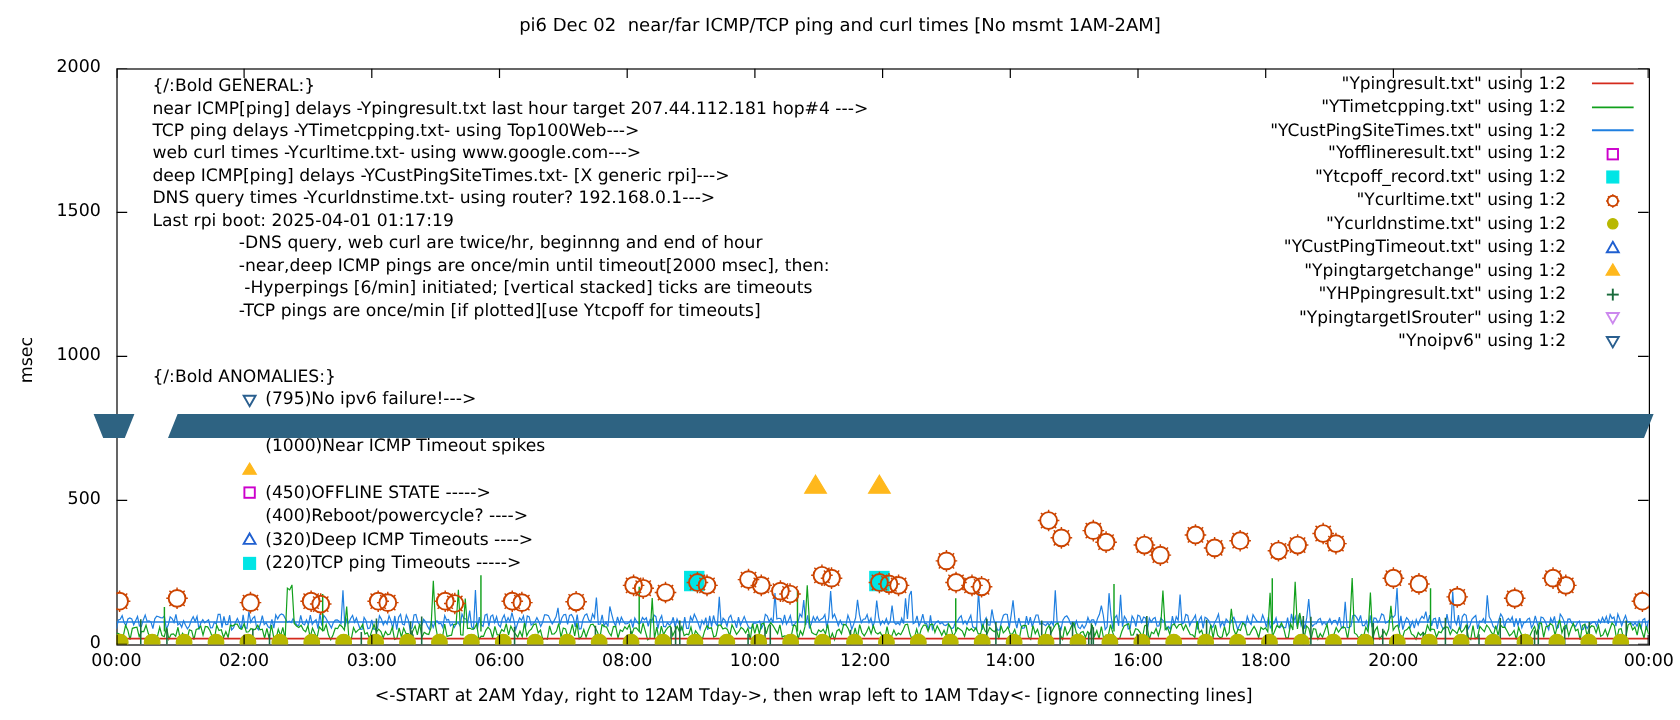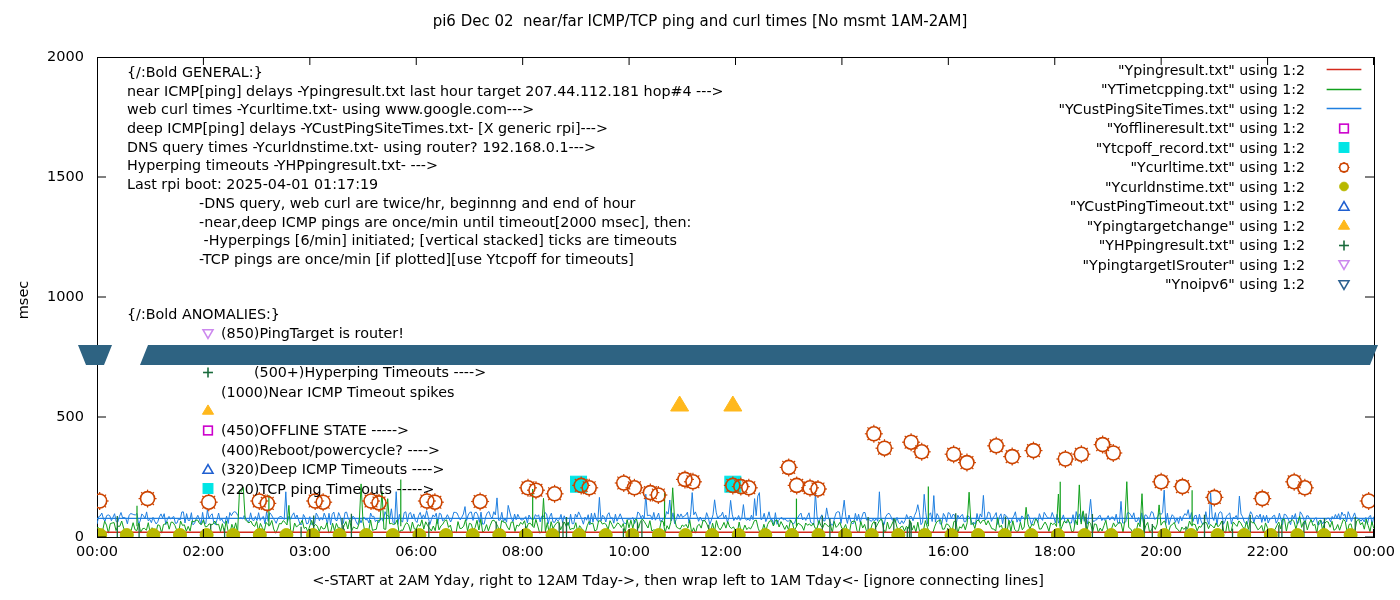--- a/index.html
+++ b/index.html
@@ -854,47 +854,37 @@
         <line x1="1170.5833333333333" y1="0" x2="1170.5833333333333" y2="8" stroke="#000" stroke-width="1"></line>
         <line x1="1276.5" y1="480" x2="1276.5" y2="472" stroke="#000" stroke-width="1"></line>
         <line x1="1276.5" y1="0" x2="1276.5" y2="8" stroke="#000" stroke-width="1"></line>
       </g>
   </svg>
 
   <div class="abs" id="general-block">
     <div class="note-line">{/:Bold GENERAL:}</div>
     <div id="general-lines">
         <div class="note-line">near ICMP[ping] delays -Ypingresult.txt last hour target 207.44.112.181 hop#4 ---&gt;</div>
+        <div class="note-line">TCP ping delays -YTimetcpping.txt- using Top100Web---&gt;</div>
         <div class="note-line">web curl times -Ycurltime.txt- using www.google.com---&gt;</div>
         <div class="note-line">deep ICMP[ping] delays -YCustPingSiteTimes.txt- [X generic rpi]---&gt;</div>
         <div class="note-line">DNS query times -Ycurldnstime.txt- using router? 192.168.0.1---&gt;</div>
-        <div class="note-line">Hyperping timeouts -YHPpingresult.txt- ---&gt;</div>
         <div class="note-line">Last rpi boot: 2025-04-01 01:17:19</div>
       </div>
     <div id="general-indented">
         <div class="note-line anomaly-indent">-DNS query, web curl are twice/hr, beginnng and end of hour</div>
         <div class="note-line anomaly-indent">-near,deep ICMP pings are once/min until timeout[2000 msec], then:</div>
         <div class="note-line anomaly-indent"> -Hyperpings [6/min] initiated; [vertical stacked] ticks are timeouts</div>
         <div class="note-line anomaly-indent">-TCP pings are once/min [if plotted][use Ytcpoff for timeouts]</div>
       </div>
   </div>
 
   <div class="abs" id="anomaly-block">
     <div class="note-line">{/:Bold ANOMALIES:}</div>
     <div id="anomaly-rows">
-        <div class="anomaly-row" style="padding-left: 70px;">
-          <div class="anomaly-key">
-            <svg width="22" height="19">
-              <g>
-                <polygon points="11,14.46 15.96,5.78 6.04,5.78" fill="none" stroke="#cc88ee" stroke-width="1.6"></polygon>
-              </g>
-            </svg>
-          </div>
-          <div class="anomaly-text">(850)PingTarget is router!</div>
-        </div>
         <div class="anomaly-row" style="padding-left: 70px;">
           <div class="anomaly-key">
             <svg width="22" height="19">
               <g>
                 <polygon points="11,14.46 15.96,5.78 6.04,5.78" fill="none" stroke="#2a5f8f" stroke-width="1.6"></polygon>
               </g>
             </svg>
           </div>
           <div class="anomaly-text">(795)No ipv6 failure!---&gt;</div>
         </div>

